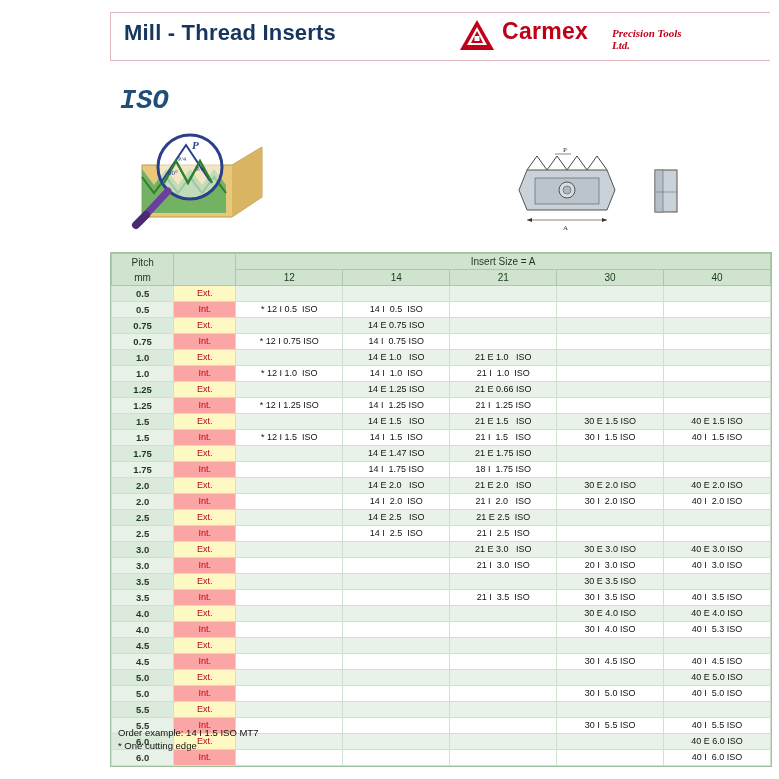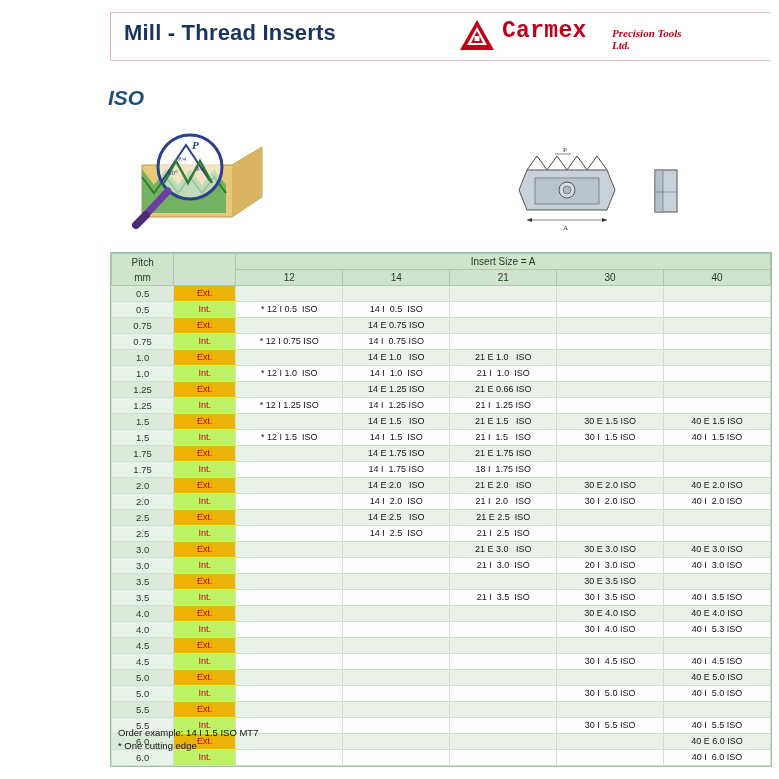--- a/index.html
+++ b/index.html
@@ -30,34 +30,34 @@
     letter-spacing:.2px;
   }
   .logo{
     position:absolute;left:460px;top:18px;width:230px;height:34px;
   }
   .logo-mark{
     position:absolute;left:0;top:2px;width:34px;height:30px;
   }
   .logo-text{
     position:absolute;left:42px;top:0px;
-    font-family:Liberation Mono, monospace;
+    font-family:Liberation Sans, sans-serif;
     font-size:23px;font-weight:bold;color:#c00018;
     letter-spacing:.3px;
   }
   .logo-sub{
     position:absolute;left:152px;top:9px;
     font-family:Liberation Serif, serif;
     font-size:11px;font-style:italic;font-weight:bold;color:#c00018;
   }
   
   .iso-title{
-    position:absolute;left:108px;top:86px;
-    font-size:21px;font-weight:bold;font-style:italic;color:#1f4e79;
-    font-family:Liberation Sans, sans-serif;
+    position:absolute;left:120px;top:86px;
+    font-size:27px;font-weight:bold;font-style:italic;color:#1f4e79;
+    font-family:Liberation Mono, monospace;
   }
   
   .illus{
     position:absolute;left:112px;top:125px;width:160px;height:110px;
   }
   .insert-dia{
     position:absolute;left:505px;top:140px;width:240px;height:100px;
   }
   
   .table-wrap{
@@ -79,27 +79,27 @@
     color:#1b3a1b;
     font-size:10px;
     border:1px solid #a9c9a9;
   }
   .hdr-pitch{width:62px;}
   .hdr-blank{width:62px;}
   .col-size{width:107px;}
   tbody td{background:#ffffff;}
   tbody tr.alt td{background:#e9f2e9;}
   td.pitch{
-    color:#1b3a1b;font-weight:normal;font-size:9.5px;background:#e9f2e9;
+    color:#1b3a1b;font-weight:bold;font-size:9.5px;background:#e9f2e9;
   }
   tbody tr.alt td.pitch{background:#dbeadb;}
   td.type{
-    color:#c00018;font-size:9px;background:#bef264;
-  }
-  tbody tr.alt td.type{background:#eab308;text-align:center;}
+    color:#c00018;font-size:9px;background:#fca5a5;
+  }
+  tbody tr.alt td.type{background:#fef9c3;text-align:center;}
   td.val{
     color:#111;font-size:9px;white-space:pre;
   }
   
   .footnotes{
     position:absolute;left:118px;top:726px;font-size:9.5px;color:#111;
   }
   .footnotes div{line-height:13px;}
 </style>
 </head>
@@ -273,21 +273,21 @@
           <td class="val">* 12 I 1.5  ISO</td>
           <td class="val">14 I  1.5  ISO</td>
           <td class="val">21 I  1.5   ISO</td>
           <td class="val">30 I  1.5 ISO</td>
           <td class="val">40 I  1.5 ISO</td>
         </tr>
         <tr class="alt">
           <td class="pitch">1.75</td>
           <td class="type">Ext.</td>
           <td class="val"></td>
-          <td class="val">14 E 1.75 ISO</td>
+          <td class="val">14 E 1.47 ISO</td>
           <td class="val">21 E 1.75 ISO</td>
           <td class="val"></td>
           <td class="val"></td>
         </tr>
         <tr>
           <td class="pitch">1.75</td>
           <td class="type">Int.</td>
           <td class="val"></td>
           <td class="val">14 I  1.75 ISO</td>
           <td class="val">18 I  1.75 ISO</td>

